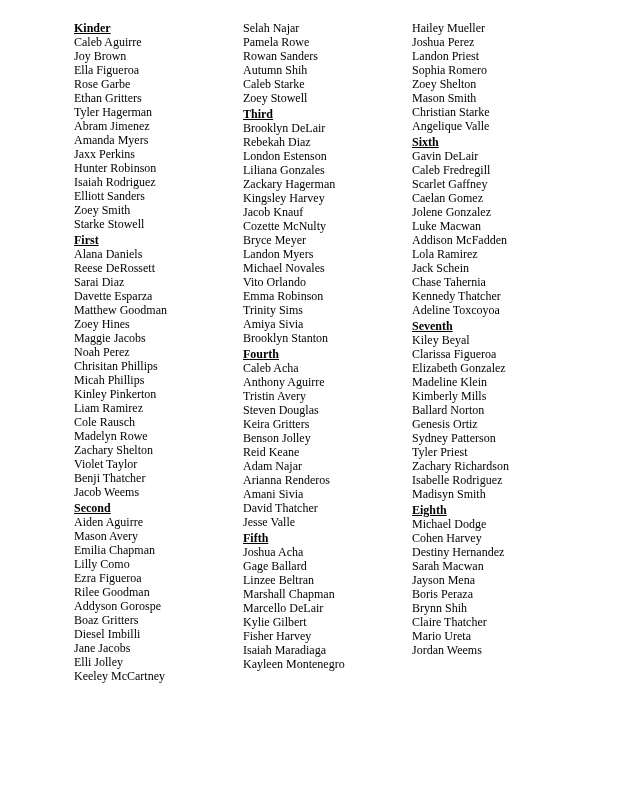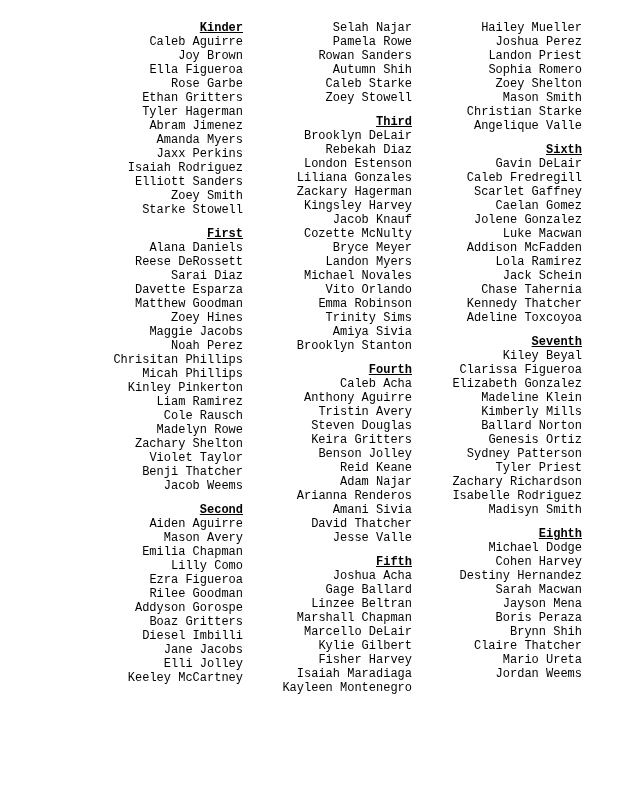--- a/index.html
+++ b/index.html
@@ -6,38 +6,37 @@
     margin: 0;
     padding: 0;
     background: #ffffff;
   }
   .page {
     position: relative;
     width: 618px;
     height: 800px;
     background: #ffffff;
     overflow: hidden;
-    font-family: Liberation Mono, monospace;
+    font-family: Liberation Serif, serif;
     font-size: 12px;
     line-height: 14px;
     color: #000000;
-    text-align: right;
   }
   .columns {
     position: absolute;
     top: 21px;
     left: 74px;
     display: flex;
   }
   .col {
     flex: none;
     width: 169px;
   }
   .col:nth-child(3) { width: 170px; }
-  .block + .block { margin-top: 10px; }
+  .block + .block { margin-top: 2px; }
   .grade-header {
     font-weight: bold;
     text-decoration: underline;
     white-space: nowrap;
   }
   .name {
     white-space: nowrap;
   }
 </style>
 </head>
@@ -50,20 +49,21 @@
           <div class="grade-header">Kinder</div>
           <div class="name">Caleb Aguirre</div>
           <div class="name">Joy Brown</div>
           <div class="name">Ella Figueroa</div>
           <div class="name">Rose Garbe</div>
           <div class="name">Ethan Gritters</div>
           <div class="name">Tyler Hagerman</div>
           <div class="name">Abram Jimenez</div>
           <div class="name">Amanda Myers</div>
           <div class="name">Jaxx Perkins</div>
+          <div class="name">Hunter Robinson</div>
           <div class="name">Isaiah Rodriguez</div>
           <div class="name">Elliott Sanders</div>
           <div class="name">Zoey Smith</div>
           <div class="name">Starke Stowell</div>
         </div>
         <div class="block">
           <div class="grade-header">First</div>
           <div class="name">Alana Daniels</div>
           <div class="name">Reese DeRossett</div>
           <div class="name">Sarai Diaz</div>

